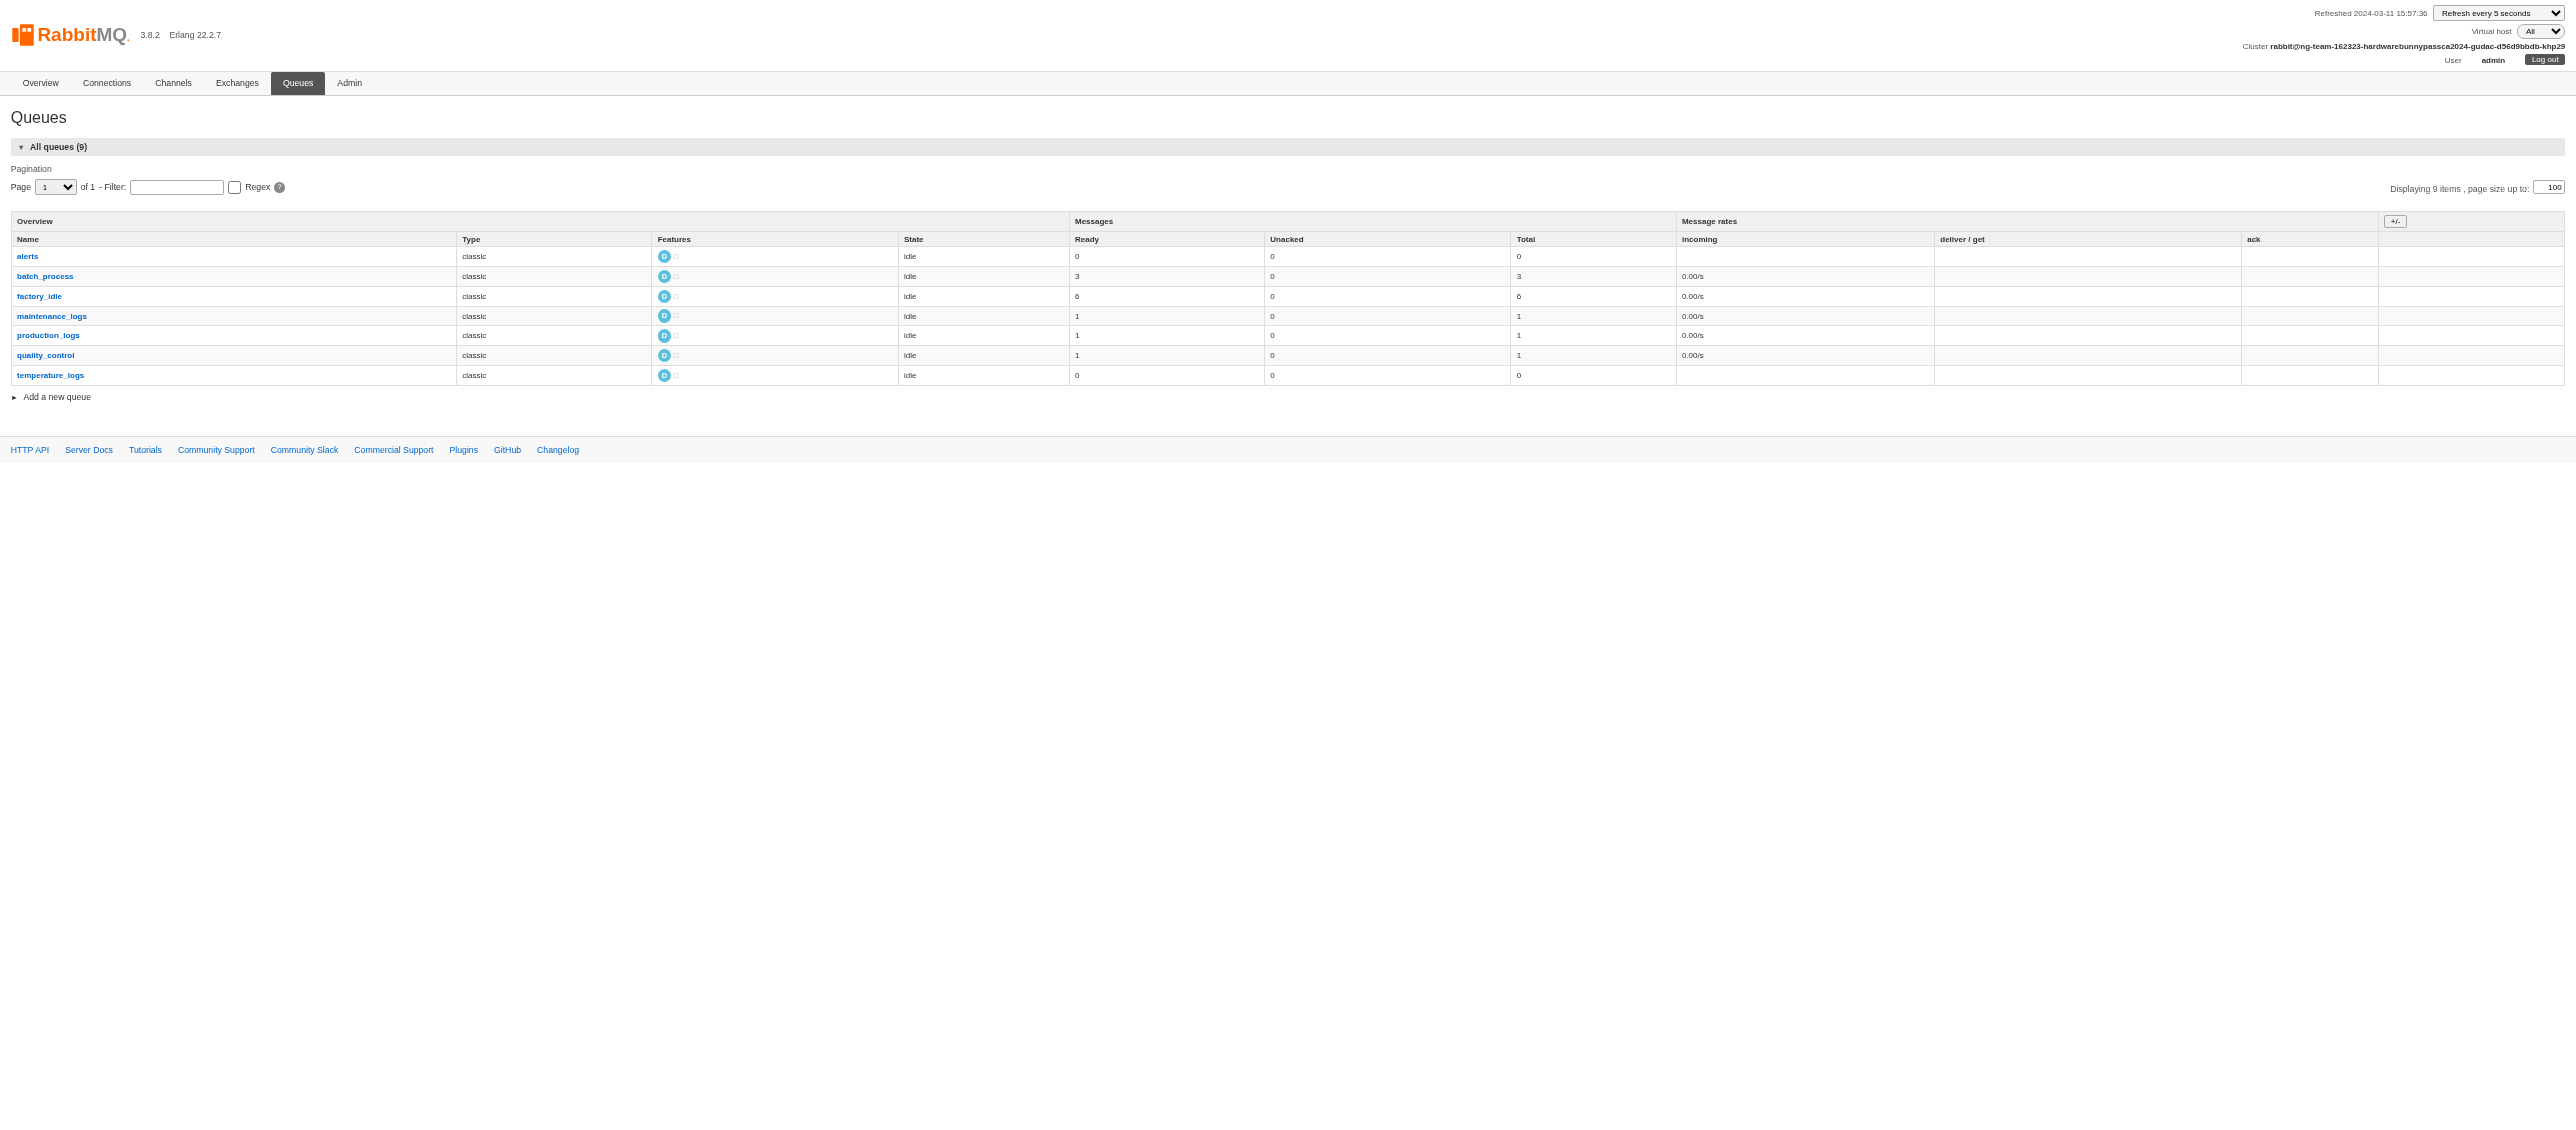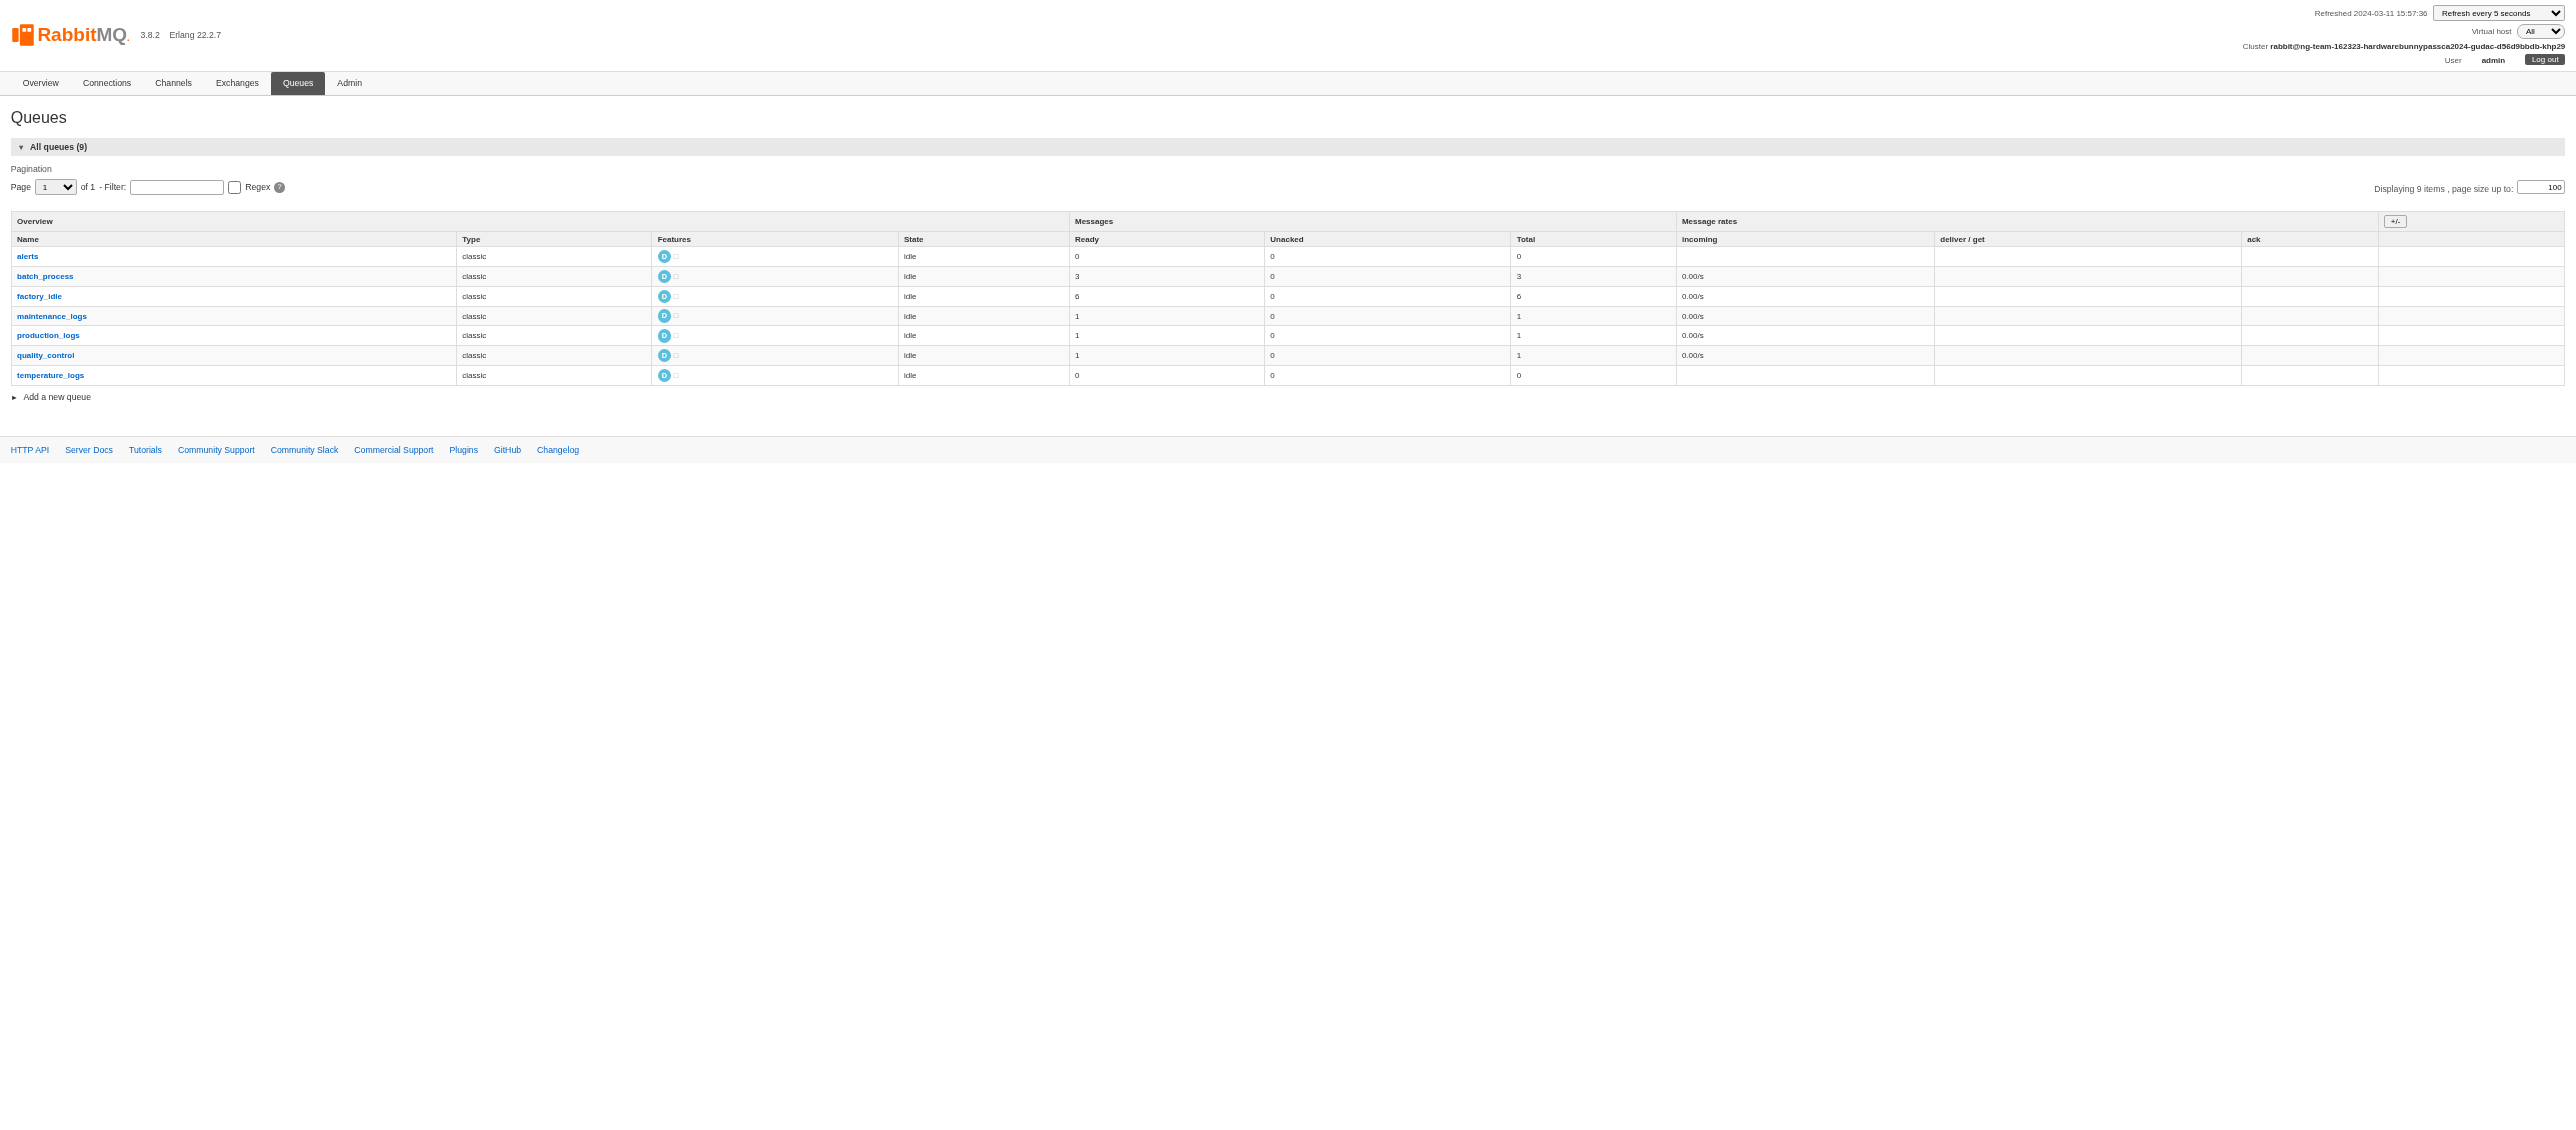--- a/index.html
+++ b/index.html
@@ -43,21 +43,21 @@
     
     #pagination-area { margin-bottom: 16px; }
     #pagination-label { font-size: 8.7px; color: #555; margin-bottom: 5.4px; }
     #pagination-controls { display: flex; align-items: center; gap: 4px; font-size: 8.7px; }
     #page-select { font-size: 8px; padding: 1.3px 12px 1.3px 2.7px; border: 0.7px solid #aaa; border-radius: 2px; }
     #filter-input { font-size: 8px; padding: 2px 4px; border: 0.7px solid #aaa; border-radius: 2px; width: 94px; }
     #regex-checkbox { cursor: pointer; }
     #regex-label { cursor: pointer; font-size: 8.7px; }
     #help-icon { display: inline-block; width: 10.7px; height: 10.7px; border-radius: 50%; background: #888; color: #fff; text-align: center; line-height: 10.7px; font-size: 7.4px; cursor: pointer; }
     #display-info { margin-left: auto; font-size: 8.7px; color: #555; display: flex; align-items: flex-end; gap: 4px; }
-    #page-size-input { width: 48px; padding: 1.3px 2.7px; border: 0.7px solid #aaa; border-radius: 2px; font-size: 8px; text-align: right; }
+    #page-size-input { width: 32px; padding: 1.3px 2.7px; border: 0.7px solid #aaa; border-radius: 2px; font-size: 8px; text-align: right; }
 
     
     #queues-table { width: 100%; border-collapse: collapse; font-size: 8px; }
     #queues-table th, #queues-table td { border: 0.7px solid #ddd; padding: 2.7px 5.4px; text-align: left; }
     #queues-table th { background: #f0f0f0; font-weight: bold; font-size: 8px; }
     #queues-table tr:nth-child(even) { background: #f9f9f9; }
     #queues-table tr:nth-child(odd) { background: #fff; }
     .col-header-group { background: #e8e8e8; text-align: center; }
     .num-cell { text-align: right; }
     .badge-d { display: inline-block; width: 13.4px; height: 13.4px; border-radius: 50%; background: #5bc0de; color: #fff; text-align: center; line-height: 13.4px; font-size: 7.4px; font-weight: bold; }

